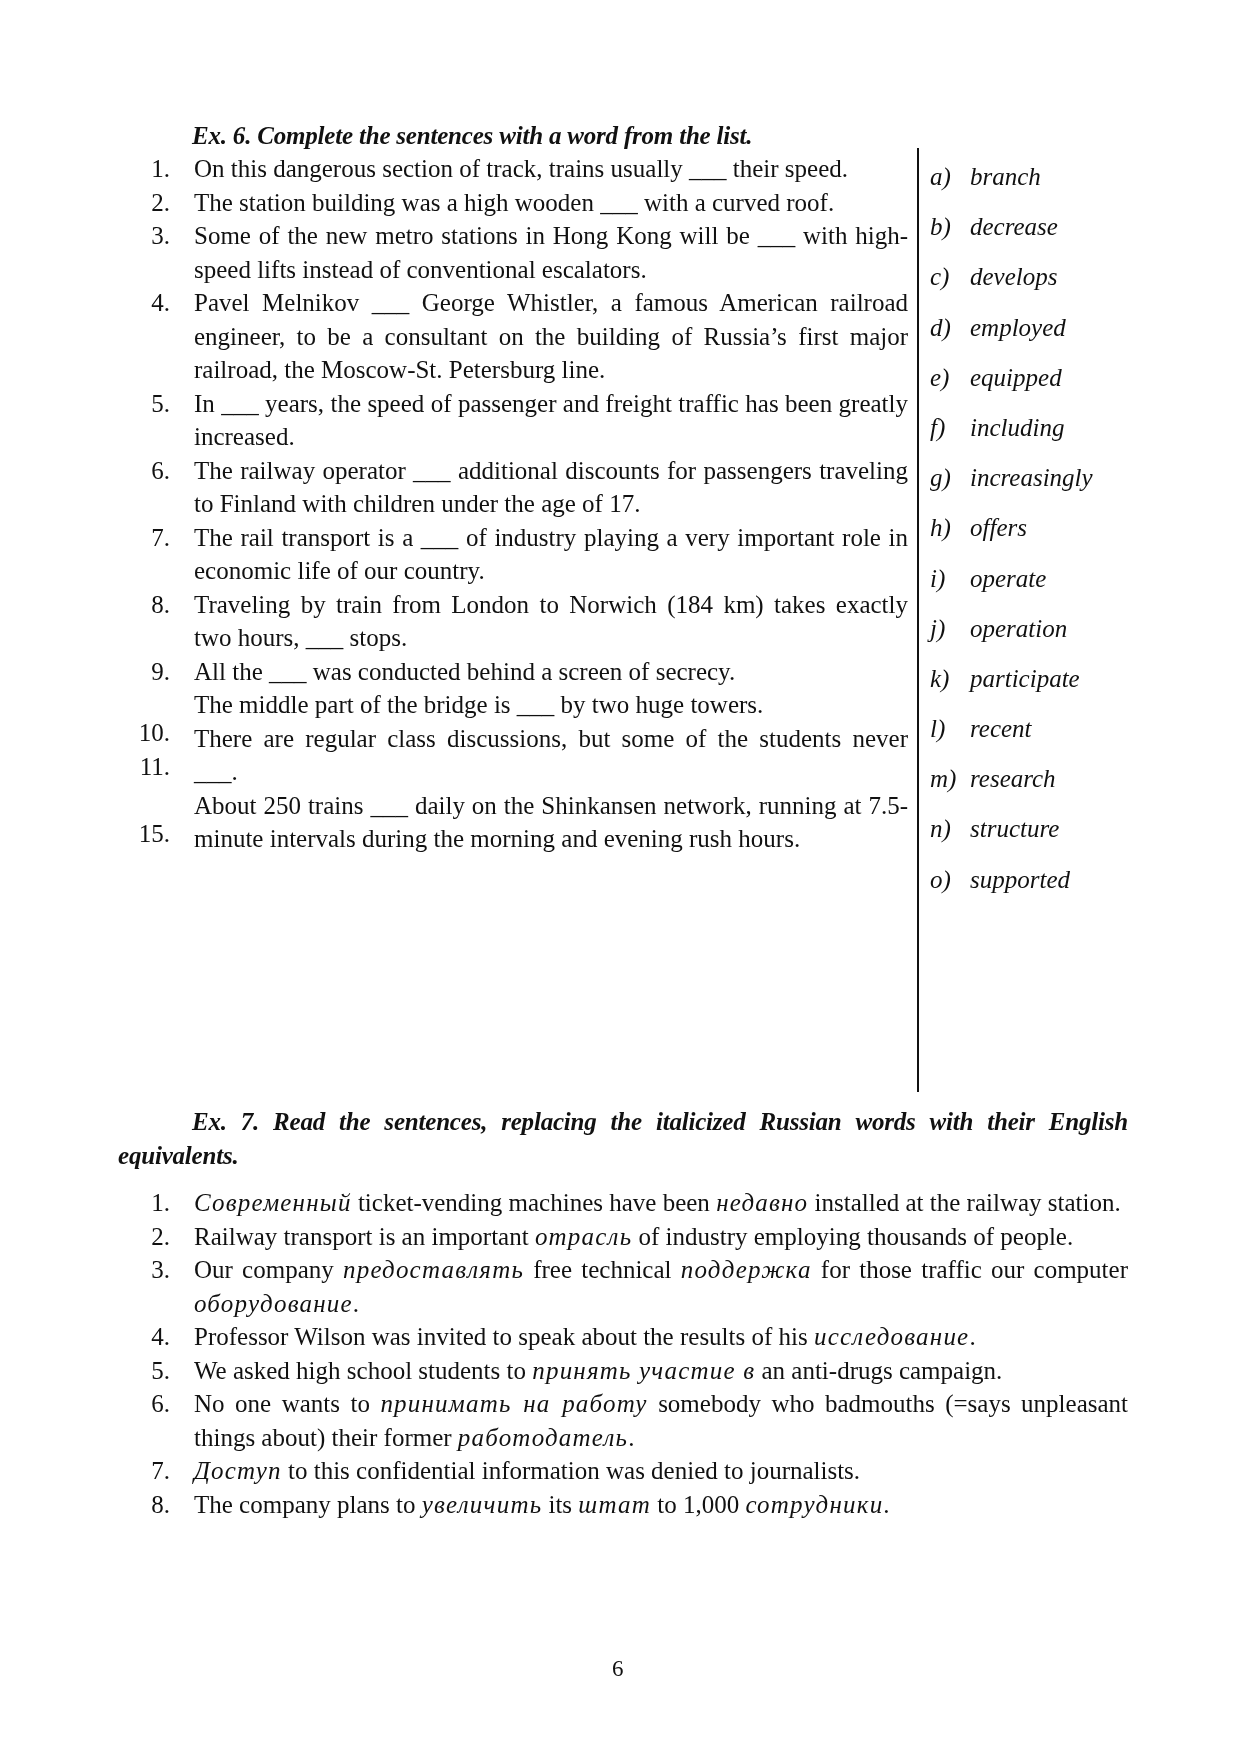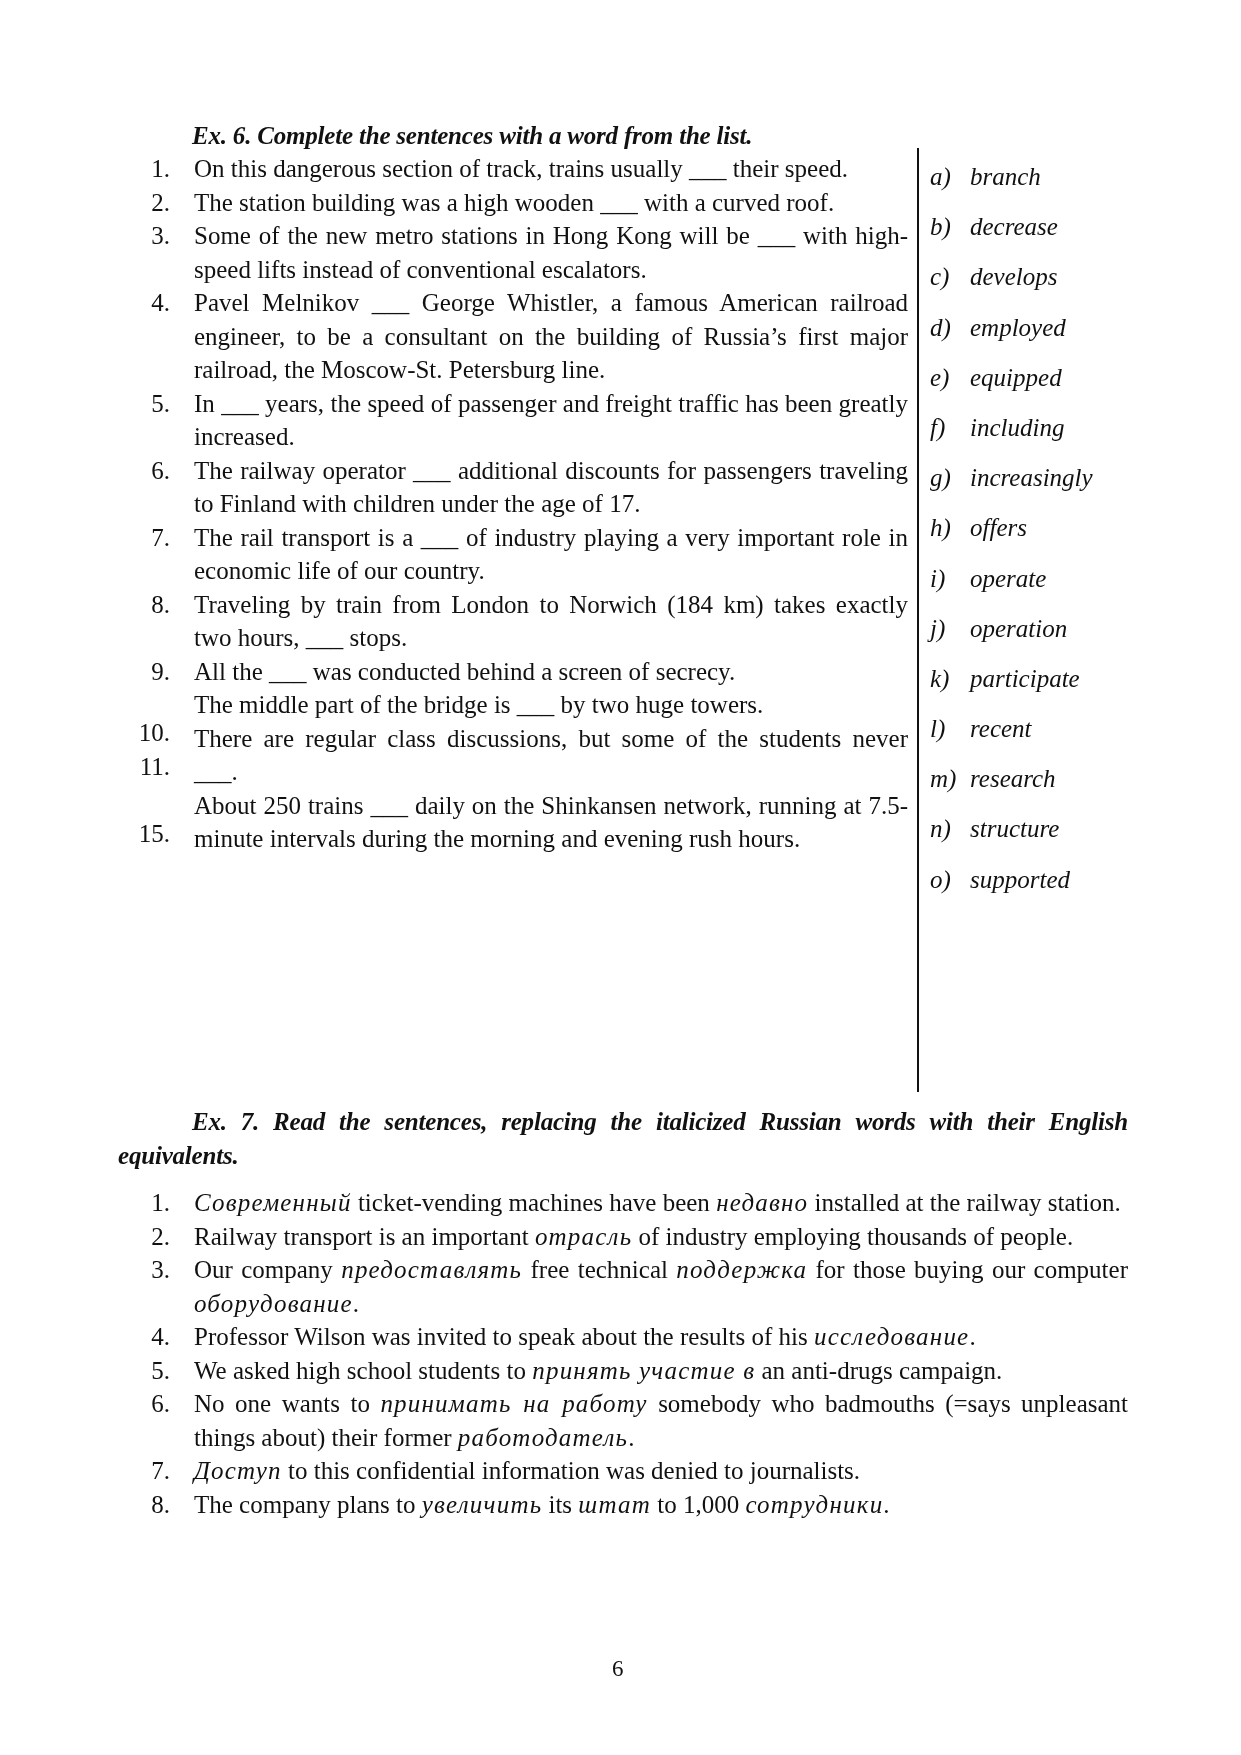--- a/index.html
+++ b/index.html
@@ -125,21 +125,21 @@
     <li class="item">
         <span class="num">1.</span>
         <span class="txt"><span class="ru">Современный</span><span> ticket-vending machines have been </span><span class="ru">недавно</span><span> installed at the railway station.</span></span>
       </li>
     <li class="item">
         <span class="num">2.</span>
         <span class="txt"><span>Railway transport is an important </span><span class="ru">отрасль</span><span> of industry employing thousands of people.</span></span>
       </li>
     <li class="item">
         <span class="num">3.</span>
-        <span class="txt"><span>Our company </span><span class="ru">предоставлять</span><span> free technical </span><span class="ru">поддержка</span><span> for those buying our computer </span><span class="ru">оборудование</span><span>.</span></span>
+        <span class="txt"><span>Our company </span><span class="ru">предоставлять</span><span> free technical </span><span class="ru">поддержка</span><span> for those traffic our computer </span><span class="ru">оборудование</span><span>.</span></span>
       </li>
     <li class="item">
         <span class="num">4.</span>
         <span class="txt"><span>Professor Wilson was invited to speak about the results of his </span><span class="ru">исследование</span><span>.</span></span>
       </li>
     <li class="item">
         <span class="num">5.</span>
         <span class="txt"><span>We asked high school students to </span><span class="ru">принять участие в</span><span> an anti-drugs campaign.</span></span>
       </li>
     <li class="item">

